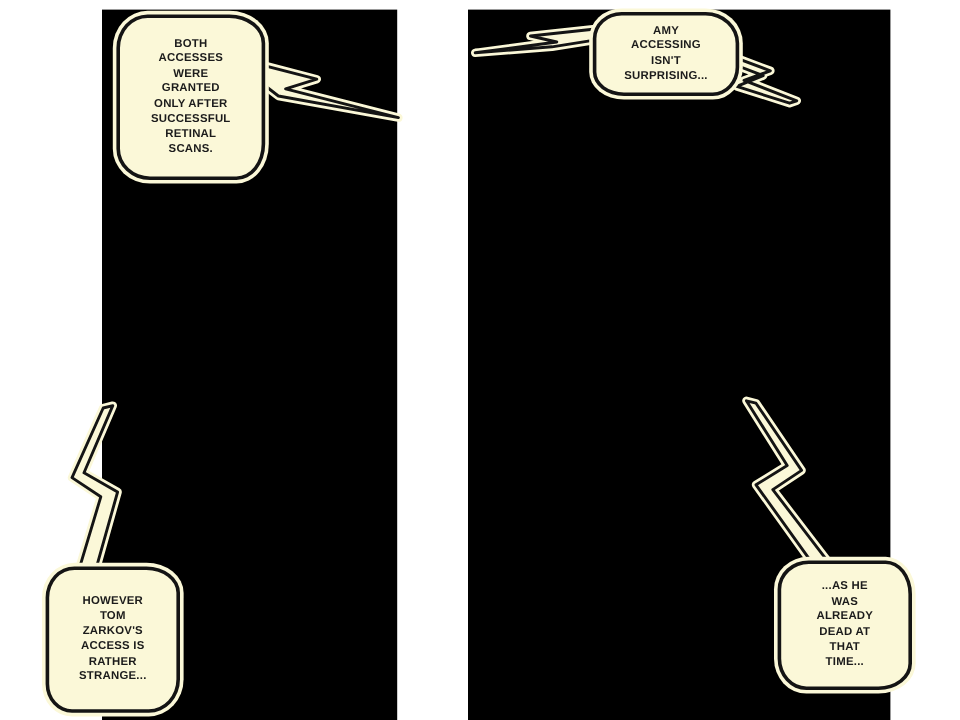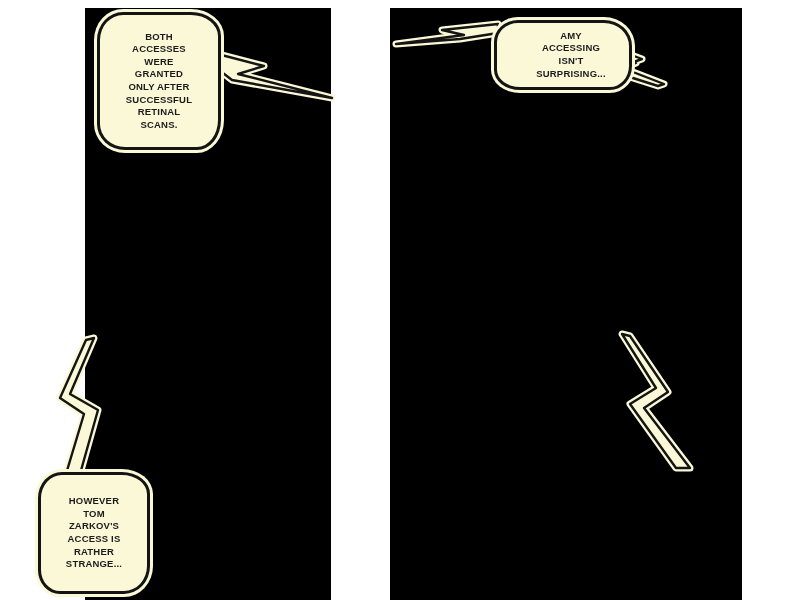--- a/index.html
+++ b/index.html
@@ -34,22 +34,22 @@
     font-size: 9.5px;
     line-height: 1.32;
     letter-spacing: 0.02em;
   }
   .bubble-text { white-space: pre-line; padding: 4px; }
 
   .bubble-1 { left: 97px;  top: 12px;  width: 118px; height: 132px;
               border-radius: 26px 30px 24px 28px / 28px 24px 30px 26px; }
   .bubble-2 { left: 38px;  top: 472px; width: 106px; height: 116px;
               border-radius: 24px 28px 26px 22px / 26px 22px 28px 24px; }
-  .bubble-3 { left: 494px; top: 20px;  width: 116px; height: 64px;
-              border-radius: 24px 28px 22px 26px / 22px 26px 24px 20px; padding-left: 16px; }
+  .bubble-3 { left: 494px; top: 10px;  width: 116px; height: 64px;
+              border-radius: 24px 28px 22px 26px / 22px 26px 24px 20px; }
   .bubble-4 { left: 660px; top: 47px;  width: 86px;  height: 116px;
               border-radius: 22px 26px 24px 20px / 26px 22px 24px 28px; }
   .bubble-5 { left: 648px; top: 467px; width: 106px; height: 102px;
               border-radius: 26px 22px 28px 24px / 24px 28px 22px 26px; }
 
   .tail { position: absolute; z-index: 2; overflow: visible; }
   .tail-1 { left: 210px; top: 48px;  }
   .tail-2 { left: 60px;  top: 338px; }
   .tail-3 { left: 396px; top: 24px;  }
   .tail-4 { left: 602px; top: 44px;  }
@@ -112,14 +112,22 @@
   </div>
 
   <div class="bubble bubble-3">
     <span class="bubble-text">AMY
 ACCESSING
 ISN'T
 SURPRISING...</span>
   </div>
 
 
+  <div class="bubble bubble-5">
+    <span class="bubble-text">...AS HE
+WAS
+ALREADY
+DEAD AT
+THAT
+TIME...</span>
+  </div>
 
 </div>
 
 </body></html>

